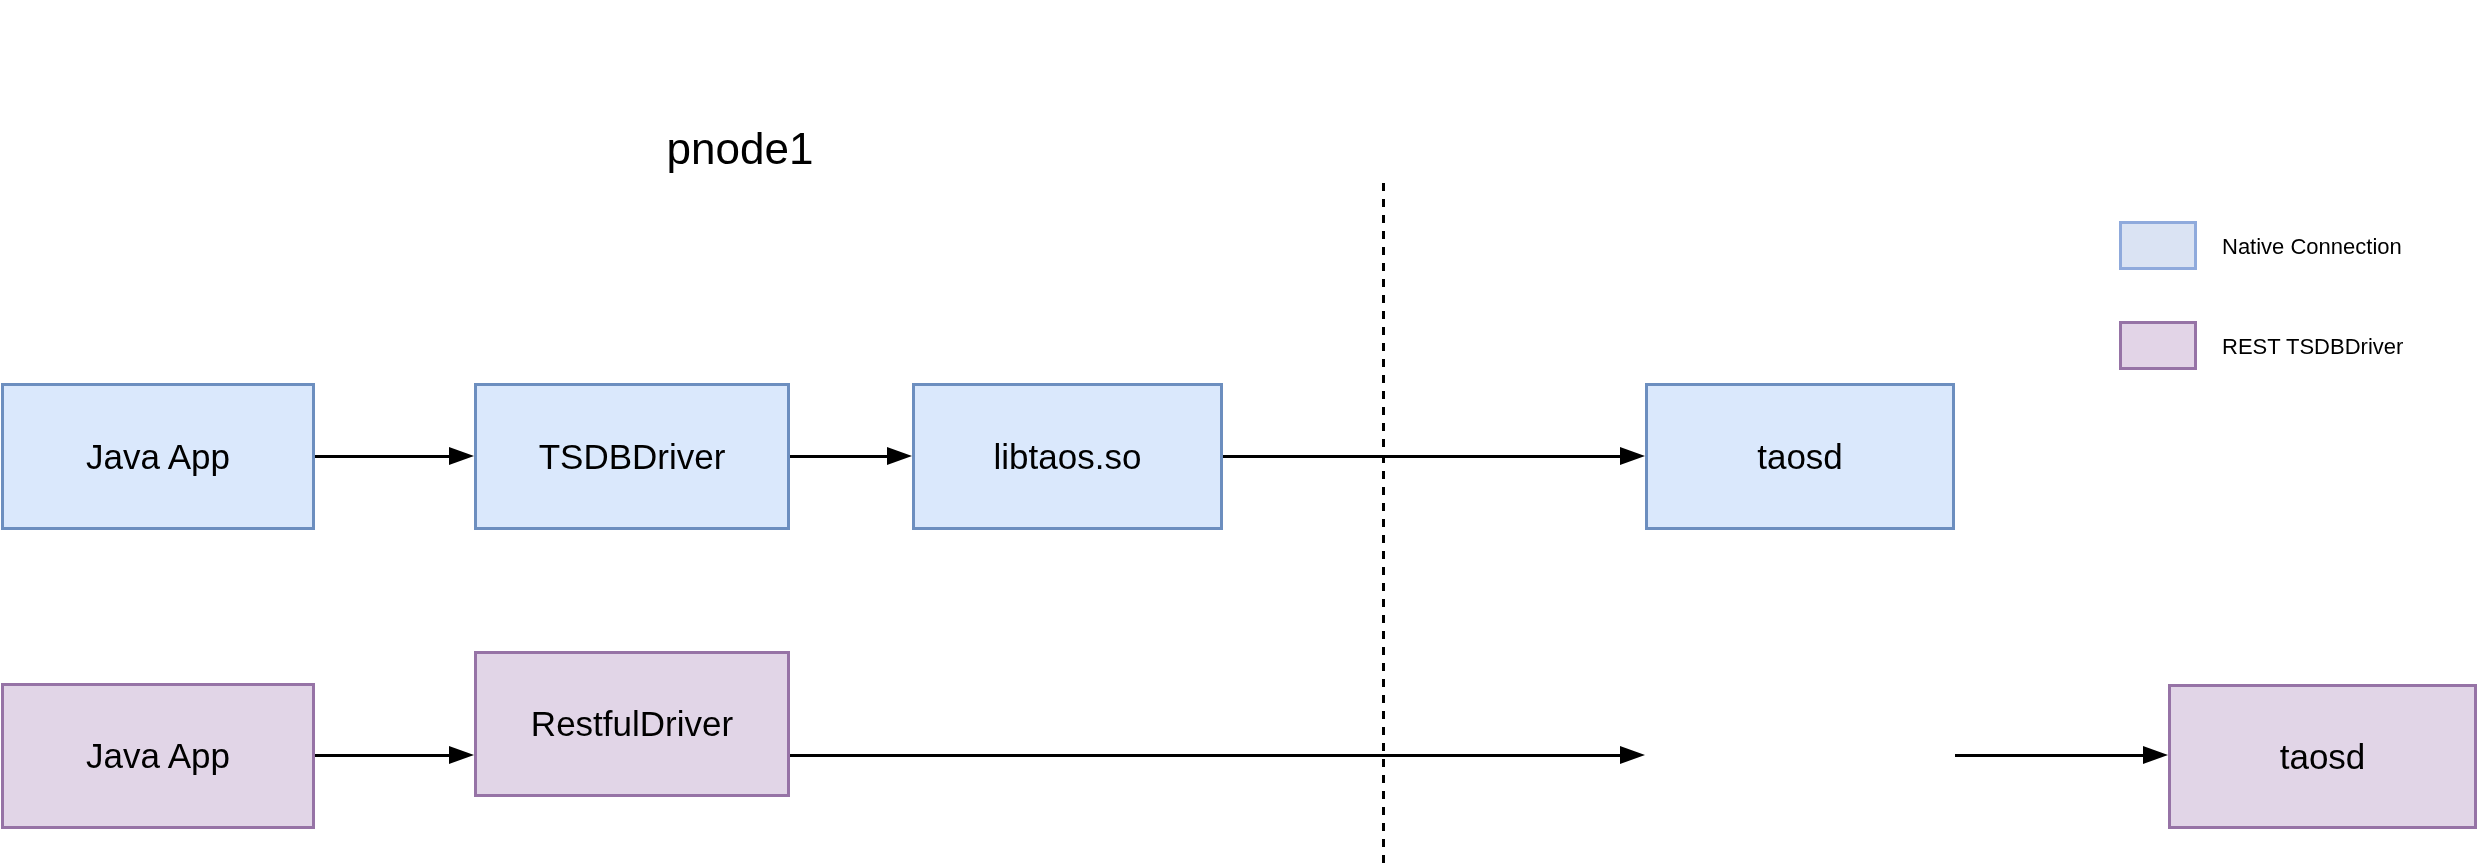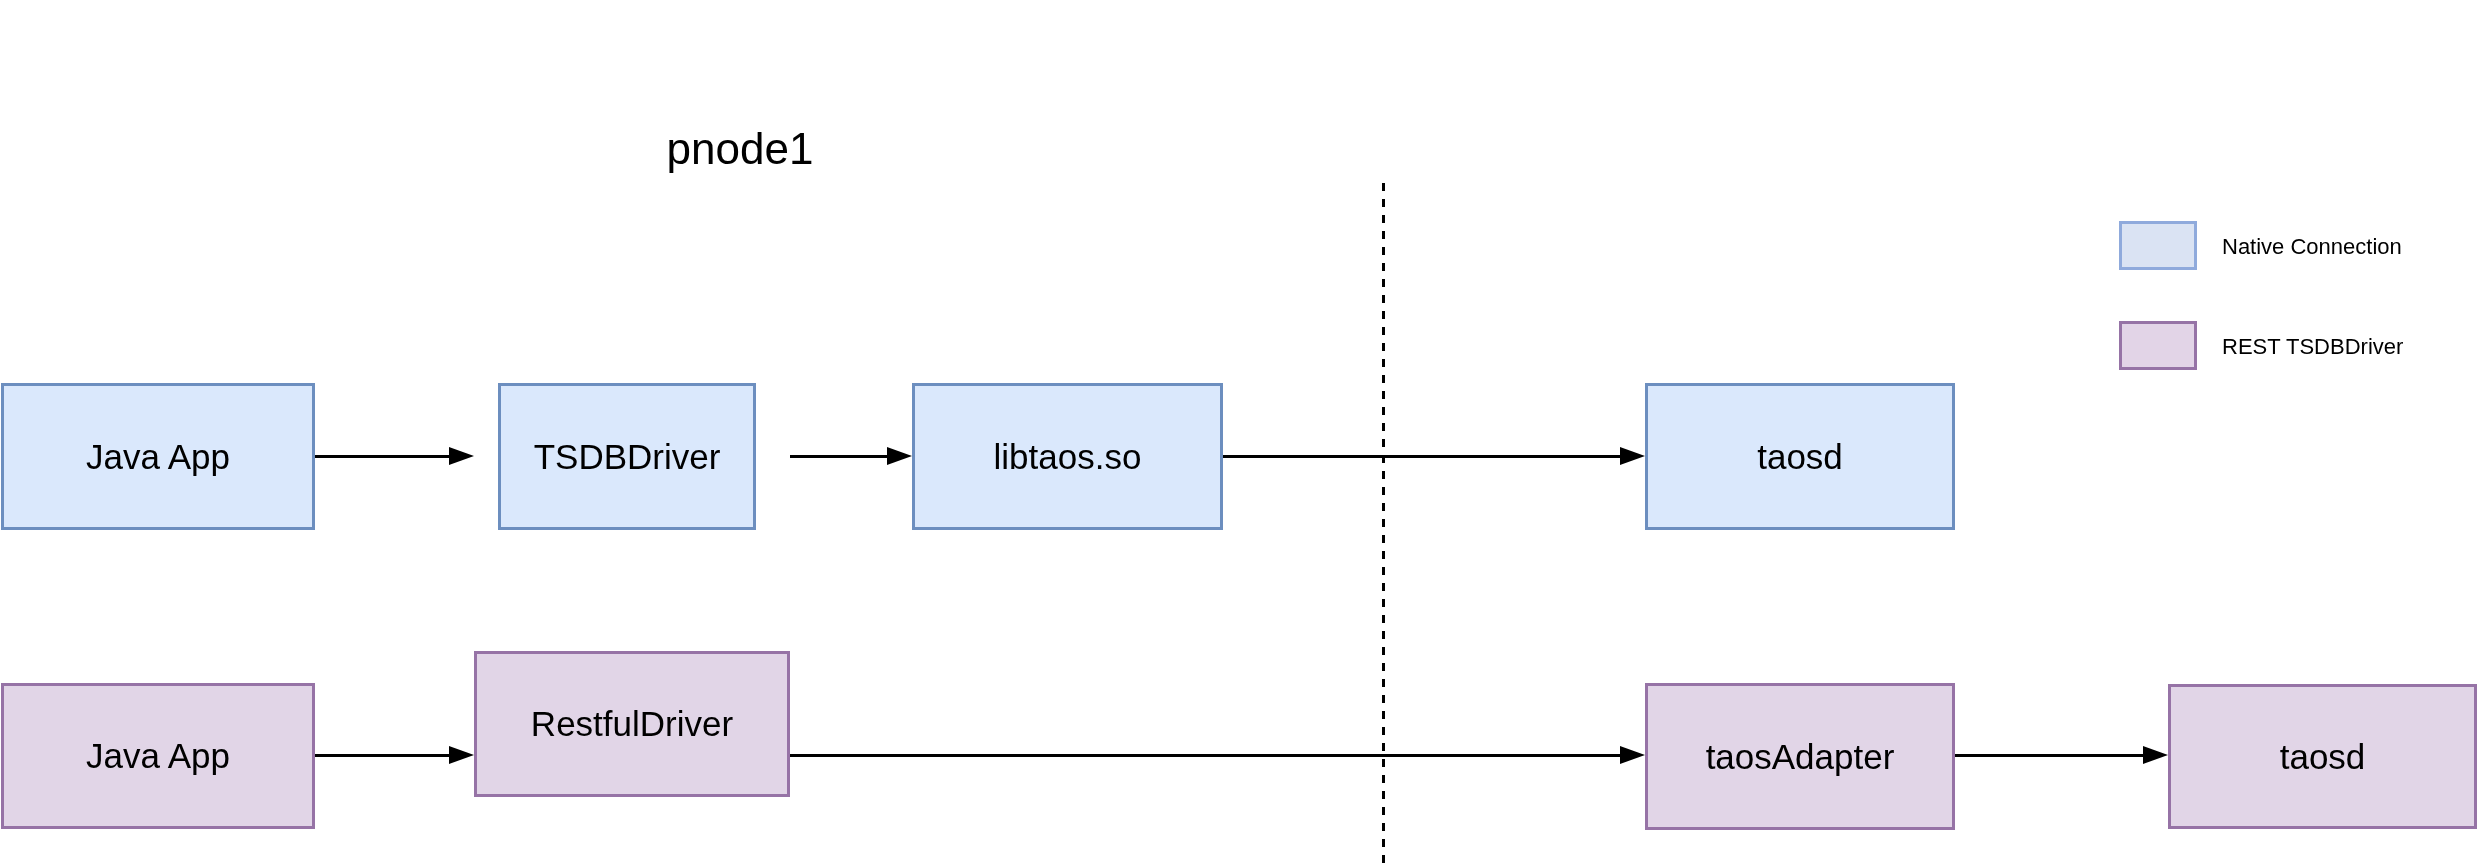--- a/index.html
+++ b/index.html
@@ -87,21 +87,21 @@
 
   <div class="node native" style="left:1px; top:340px; width:314px; height:147px;">
     <span>Java App</span>
   </div>
 
   <div class="arrow" style="left:315px; top:404px; width:159px;">
     <div class="shaft"></div>
     <div class="head"></div>
   </div>
 
-  <div class="node native" style="left:498px; top:340px; width:258px; height:147px;">
+  <div class="node native" style="left:474px; top:340px; width:316px; height:147px;">
     <span>TSDBDriver</span>
   </div>
 
   <div class="arrow" style="left:790px; top:404px; width:122px;">
     <div class="shaft"></div>
     <div class="head"></div>
   </div>
 
   <div class="node native" style="left:912px; top:340px; width:311px; height:147px;">
     <span>libtaos.so</span>
@@ -127,23 +127,20 @@
 
   <div class="node rest" style="left:474px; top:608px; width:316px; height:146px;">
     <span>RestfulDriver</span>
   </div>
 
   <div class="arrow" style="left:790px; top:703px; width:855px;">
     <div class="shaft"></div>
     <div class="head"></div>
   </div>
 
-  <div class="node rest" style="left:1645px; top:640px; width:310px; height:147px;">
-    <span>taosAdapter</span>
-  </div>
 
   <div class="arrow" style="left:1955px; top:703px; width:213px;">
     <div class="shaft"></div>
     <div class="head"></div>
   </div>
 
   <div class="node rest" style="left:2168px; top:641px; width:309px; height:145px;">
     <span>taosd</span>
   </div>
 

